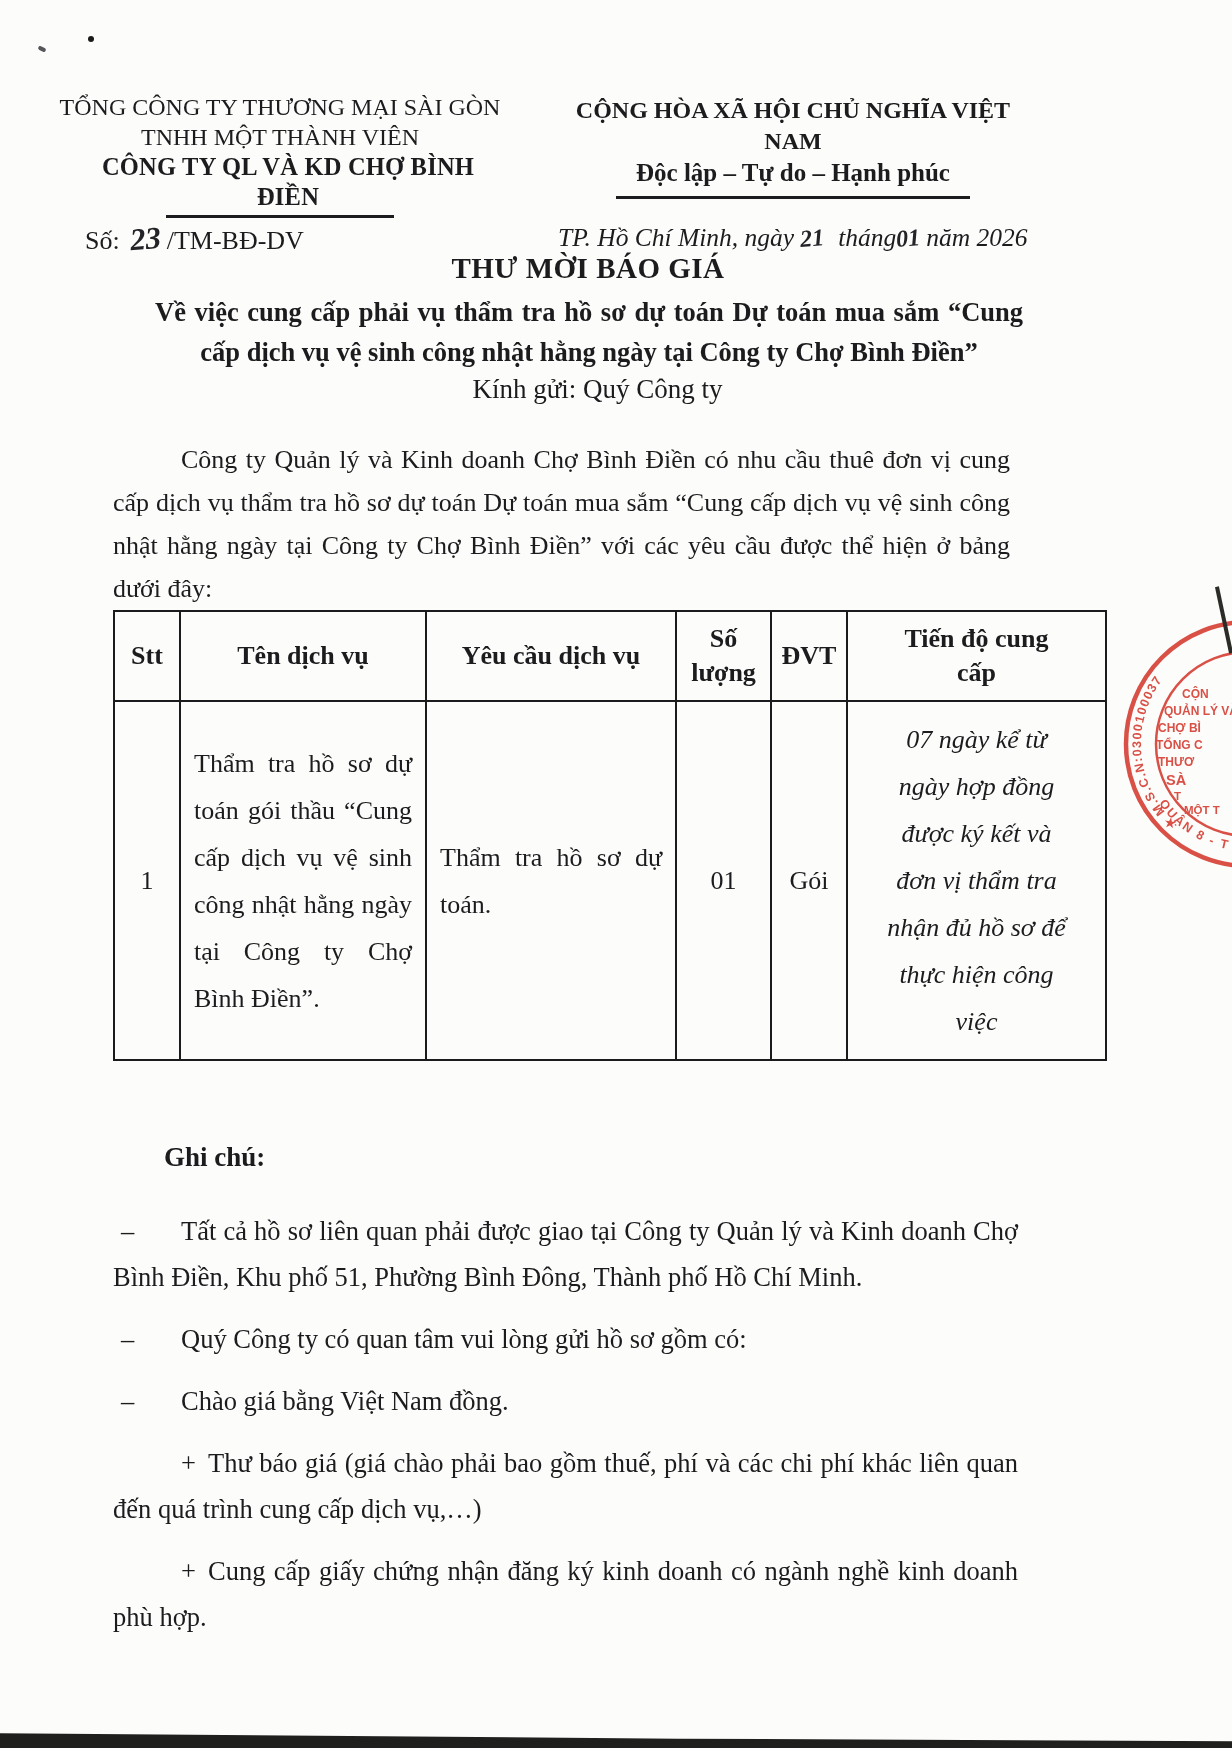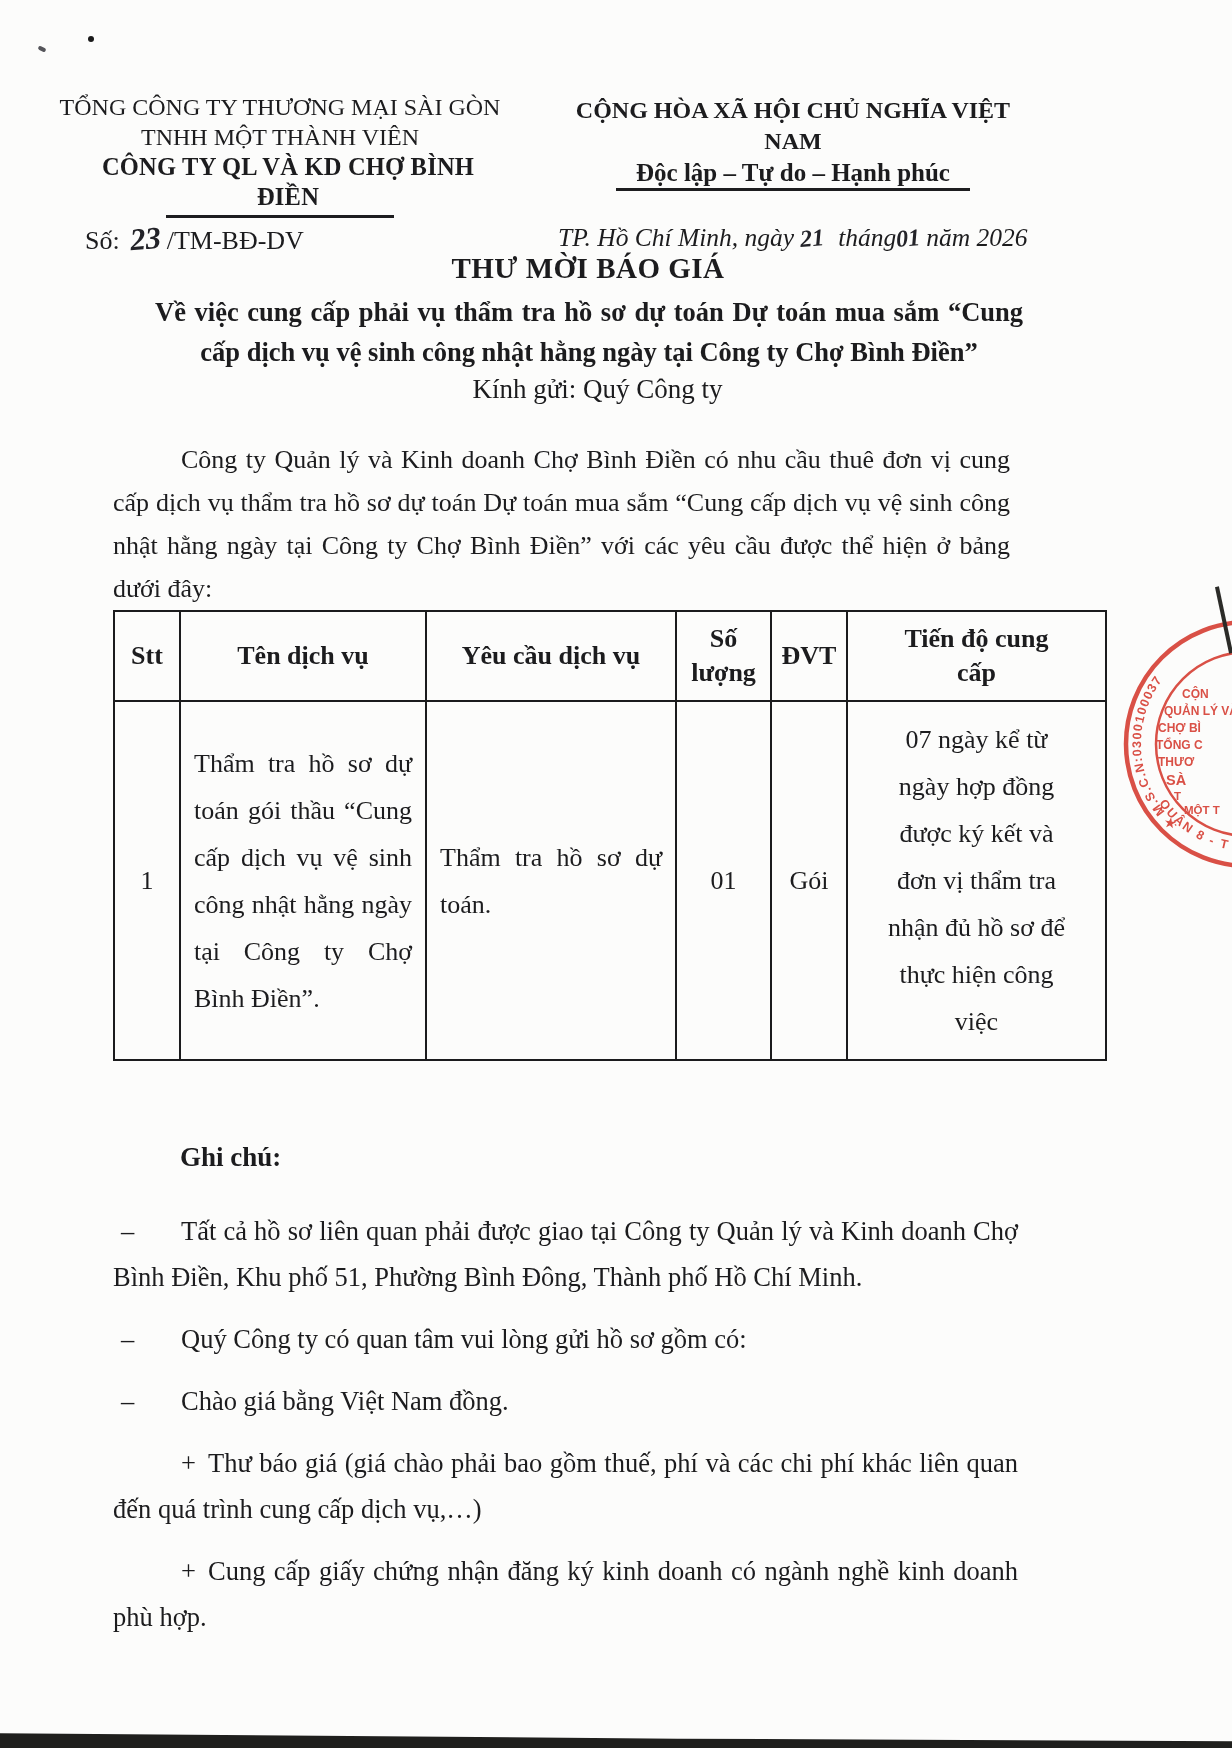--- a/index.html
+++ b/index.html
@@ -14,21 +14,21 @@
   .abs { position: absolute; }
 
   
   .org-left { left: 55px; top: 92px; width: 450px; text-align: center;
               font-size: 24px; line-height: 30px; }
   .org-left .l3 { font-weight: bold; font-size: 24.5px; letter-spacing: .2px; margin-left: 16px; }
   .org-left .rule { width: 228px; height: 0; border-bottom: 3px solid #1d1d1f; margin: 3px auto 0; }
 
   .org-right { left: 548px; top: 95px; width: 490px; text-align: center;
                font-size: 24px; line-height: 31px; font-weight: bold; }
-  .org-right .l2 { display: inline-block; font-size: 25px; padding: 0 20px 0;
+  .org-right .l2 { display: inline-block; font-size: 25px; padding: 0 20px 8px;
                    border-bottom: 3px solid #1d1d1f; }
 
   
   .ref-line { left: 85px; top: 221px; font-size: 26px; }
   .hand { display: inline-block; font-style: italic; font-weight: 600;
           transform: rotate(-5deg); color: #232328; }
   .ref-line .hand { font-size: 31px; margin: 0 6px 0 10px; }
   .date-line { left: 558px; top: 223px; width: 470px; font-size: 25.5px;
                font-style: italic; white-space: nowrap; }
   .date-line .hand { font-size: 24px; margin: 0 4px 0 6px; }
@@ -53,25 +53,25 @@
   table.quote { position: absolute; left: 113px; top: 610px; width: 992px;
                 border-collapse: collapse; table-layout: fixed;
                 font-size: 26px; }
   table.quote th, table.quote td { border: 2.5px solid #1b1b1d; vertical-align: middle; }
   table.quote th { font-weight: bold; text-align: center; padding: 10px 4px;
                    height: 68px; line-height: 34px; font-size: 26px; }
   th .narrow { display: inline-block; max-width: 175px; }
   td.c-stt, td.c-sl, td.c-dvt { text-align: center; }
   td.c-ten { padding: 4px 13px; text-align: justify; line-height: 47px; }
   td.c-yc  { padding: 0 13px; text-align: justify; line-height: 47px; }
-  td.c-td  { padding: 14px 32px; text-align: center; line-height: 47px; }
+  td.c-td  { padding: 14px 32px; text-align: center; line-height: 47px; font-style: italic; }
   tr.data-row { height: 318px; }
 
   
-  .ghichu { left: 180px; top: 1142px; font-size: 27px; font-weight: bold; }
+  .ghichu { left: 164px; top: 1142px; font-size: 27px; font-weight: bold; }
   .notes { left: 113px; top: 1192px; width: 905px; font-size: 26.5px; line-height: 46px; }
   .notes p { margin: 16px 0 10px; text-align: justify; }
   .dash-marker { display: inline-block; width: 60px; padding-left: 8px; }
   .plus-item { text-indent: 68px; }
   .plus-marker { margin-right: 12px; }
 
   
   .stamp { left: 1118px; top: 614px; width: 260px; height: 260px; opacity: .95; }
   .stamp text { font-family: "Liberation Sans", sans-serif; font-weight: bold; }
 

